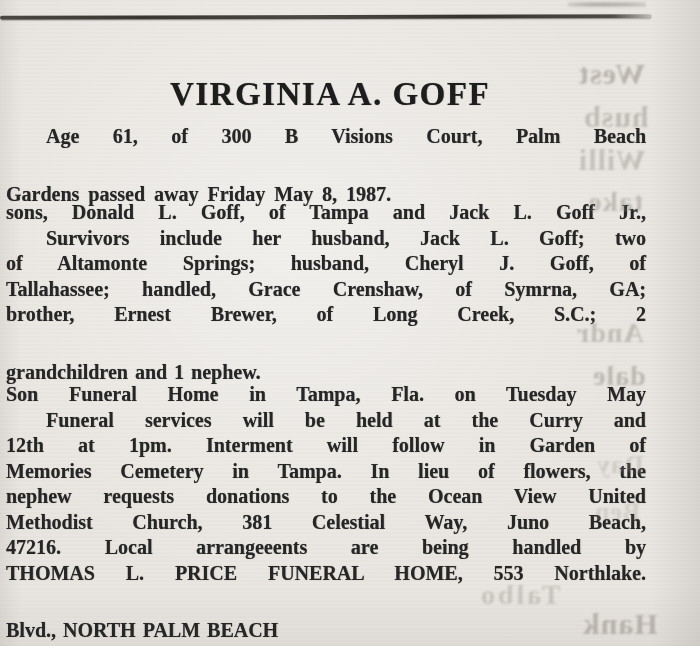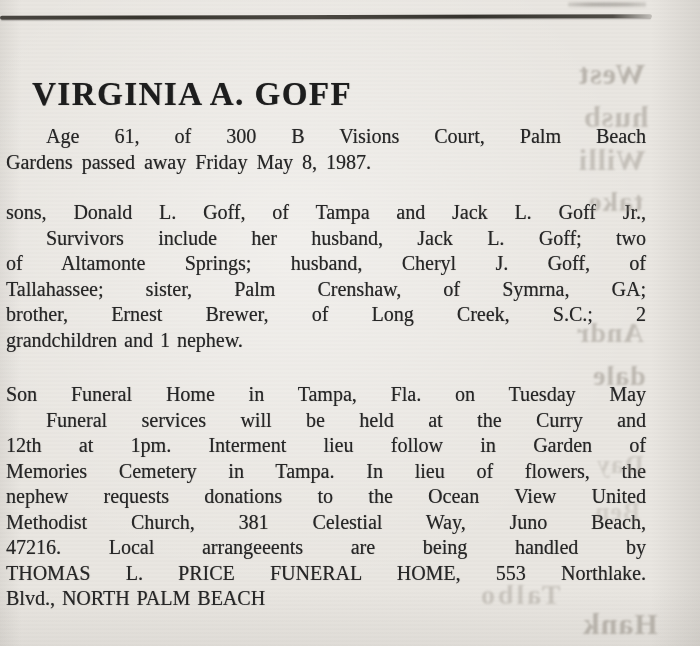--- a/index.html
+++ b/index.html
@@ -29,41 +29,41 @@
     transform:rotate(-0.12deg);
   }
   .smudge-topright{
     position:absolute;left:568px;top:1px;width:78px;height:7px;
     background:radial-gradient(ellipse at 30% 50%, rgba(90,86,80,0.35), rgba(90,86,80,0) 70%),
                radial-gradient(ellipse at 75% 50%, rgba(90,86,80,0.3), rgba(90,86,80,0) 70%);
     filter:blur(1px);
   }
   .headline{
     position:absolute;left:0;top:54px;width:660px;
-    text-align:left;
+    text-align:center;
     font-weight:bold;font-size:33px;letter-spacing:1.5px;
     color:#1d1d1d;
     text-shadow:0.4px 0.4px 0.8px rgba(25,25,25,0.55);
-    padding-left:32px;
   }
   .para{
     position:absolute;left:6px;width:640px;
     font-size:20px;
     text-shadow:0.3px 0.3px 0.7px rgba(30,30,30,0.5);
+    font-weight:bold;
   }
   .p1{top:124px;}
   .p2{top:200px;}
   .p3{top:382px;}
   .line{
     height:25.5px;line-height:25.5px;white-space:nowrap;
     text-align:justify;text-align-last:justify;
     word-spacing:2px;
   }
   .line.first{padding-left:40px;}
-  .line.last{text-align-last:left;word-spacing:4px;}
+  .line.last{text-align-last:left;word-spacing:4px;margin-top:32px;}
   .p2 .line.last, .p3 .line.last{word-spacing:2px;}
   .bleed{
     position:absolute;
     font-family:"Liberation Serif", serif;font-weight:bold;
     color:var(--bleed-ink);
     transform:scaleX(-1);
     filter:blur(1.3px);
     letter-spacing:1px;
     white-space:nowrap;
   }
@@ -90,29 +90,29 @@
 
   <div class="para p1">
     <div class="line first">Age 61, of 300 B Visions Court, Palm Beach</div>
     <div class="line last">Gardens passed away Friday May 8, 1987.</div>
   </div>
 
   <div class="para p2">
     <div class="line">sons, Donald L. Goff, of Tampa and Jack L. Goff Jr.,</div>
     <div class="line first">Survivors include her husband, Jack L. Goff; two</div>
     <div class="line">of Altamonte Springs; husband, Cheryl J. Goff, of</div>
-    <div class="line">Tallahassee; sister, Palm Crenshaw, of Symrna, GA;</div>
+    <div class="line">Tallahassee; handled, Grace Crenshaw, of Symrna, GA;</div>
     <div class="line">brother, Ernest Brewer, of Long Creek, S.C.; 2</div>
     <div class="line last">grandchildren and 1 nephew.</div>
   </div>
 
   <div class="para p3">
     <div class="line">Son Funeral Home in Tampa, Fla. on Tuesday May</div>
     <div class="line first">Funeral services will be held at the Curry and</div>
-    <div class="line">12th at 1pm. Interment lieu follow in Garden of</div>
+    <div class="line">12th at 1pm. Interment will follow in Garden of</div>
     <div class="line">Memories Cemetery in Tampa. In lieu of flowers, the</div>
     <div class="line">nephew requests donations to the Ocean View United</div>
     <div class="line">Methodist Church, 381 Celestial Way, Juno Beach,</div>
     <div class="line">47216. Local arrangeeents are being handled by</div>
     <div class="line">THOMAS L. PRICE FUNERAL HOME, 553 Northlake.</div>
     <div class="line last">Blvd., NORTH PALM BEACH</div>
   </div>
 
   <span class="bleed bf0">West</span>
   <span class="bleed bf1">husb</span>

